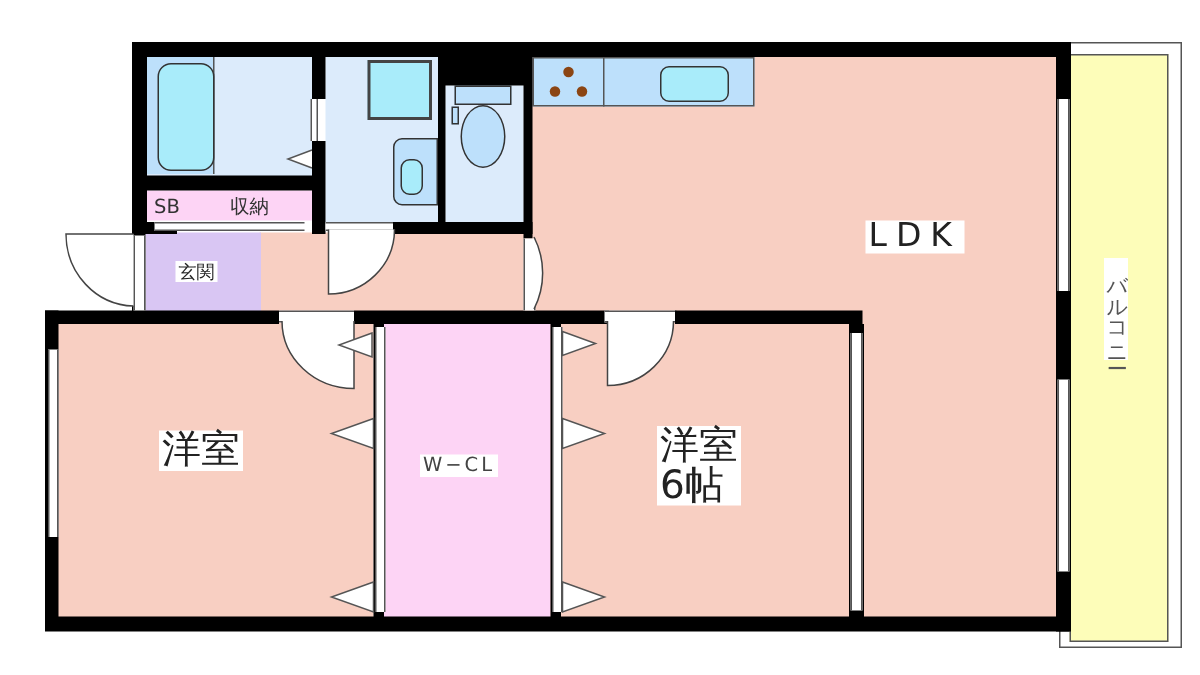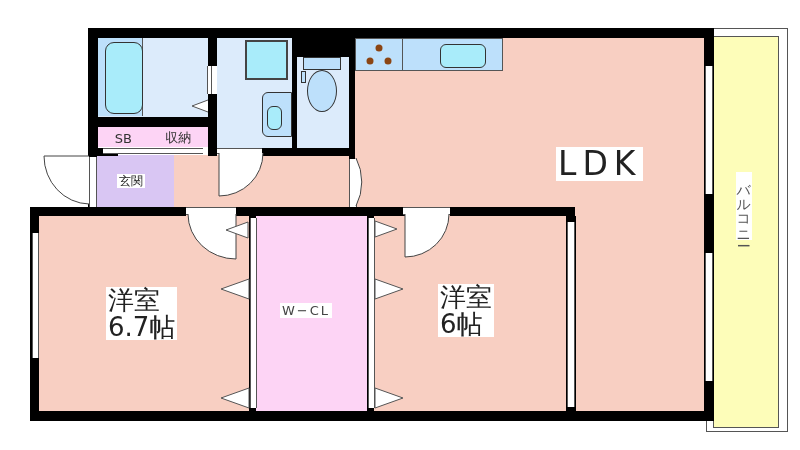--- a/index.html
+++ b/index.html
@@ -120,33 +120,32 @@
 <svg style="left:374px;top:219px;" width="24" height="20">
     <polygon points="1,2 23,10 1,18" fill="#fff" stroke="#555"></polygon>
   </svg>
 <svg style="left:374px;top:278px;" width="30" height="22">
     <polygon points="1,1 29,11 1,21" fill="#fff" stroke="#555"></polygon>
   </svg>
 <svg style="left:374px;top:387px;" width="30" height="22">
     <polygon points="1,1 29,11 1,21" fill="#fff" stroke="#555"></polygon>
   </svg>
 
-<div class="abs" style="left:98px;top:128px;width:110px;height:20px;display:flex;justify-content:space-around;align-items:center;font-size:13px;color:#333;">
+<div class="abs" style="left:86px;top:128px;width:110px;height:20px;display:flex;justify-content:space-around;align-items:center;font-size:13px;color:#333;">
   <span>SB</span>
   <span>収納</span>
 </div>
 <div class="lbl" style="left:117px;top:174px;font-size:12px;padding:1px 2px;">玄関</div>
 
-<div class="lbl" style="left:556px;top:147px;font-size:33px;padding:0 2px;">
+<div class="lbl" style="left:577px;top:147px;font-size:22px;padding:0 2px;">
   <div style="letter-spacing:6px;">LDK</div>
 </div>
 
 <div class="lbl" style="left:106px;top:287px;font-size:26px;padding:0 2px;">
   <div>洋室</div>
-  <div>6.7帖</div>
 </div>
 
 <div class="lbl" style="left:438px;top:284px;font-size:26px;padding:0 2px;">
   <div>洋室</div>
   <div>6帖</div>
 </div>
 
 <div class="lbl" style="left:280px;top:303px;font-size:13px;letter-spacing:2px;padding:1px 2px;color:#444;">W−CL</div>
 
 <div class="lbl" style="left:736px;top:172px;font-size:14px;writing-mode:vertical-rl;color:#555;padding:2px 1px;">バルコニー</div>

